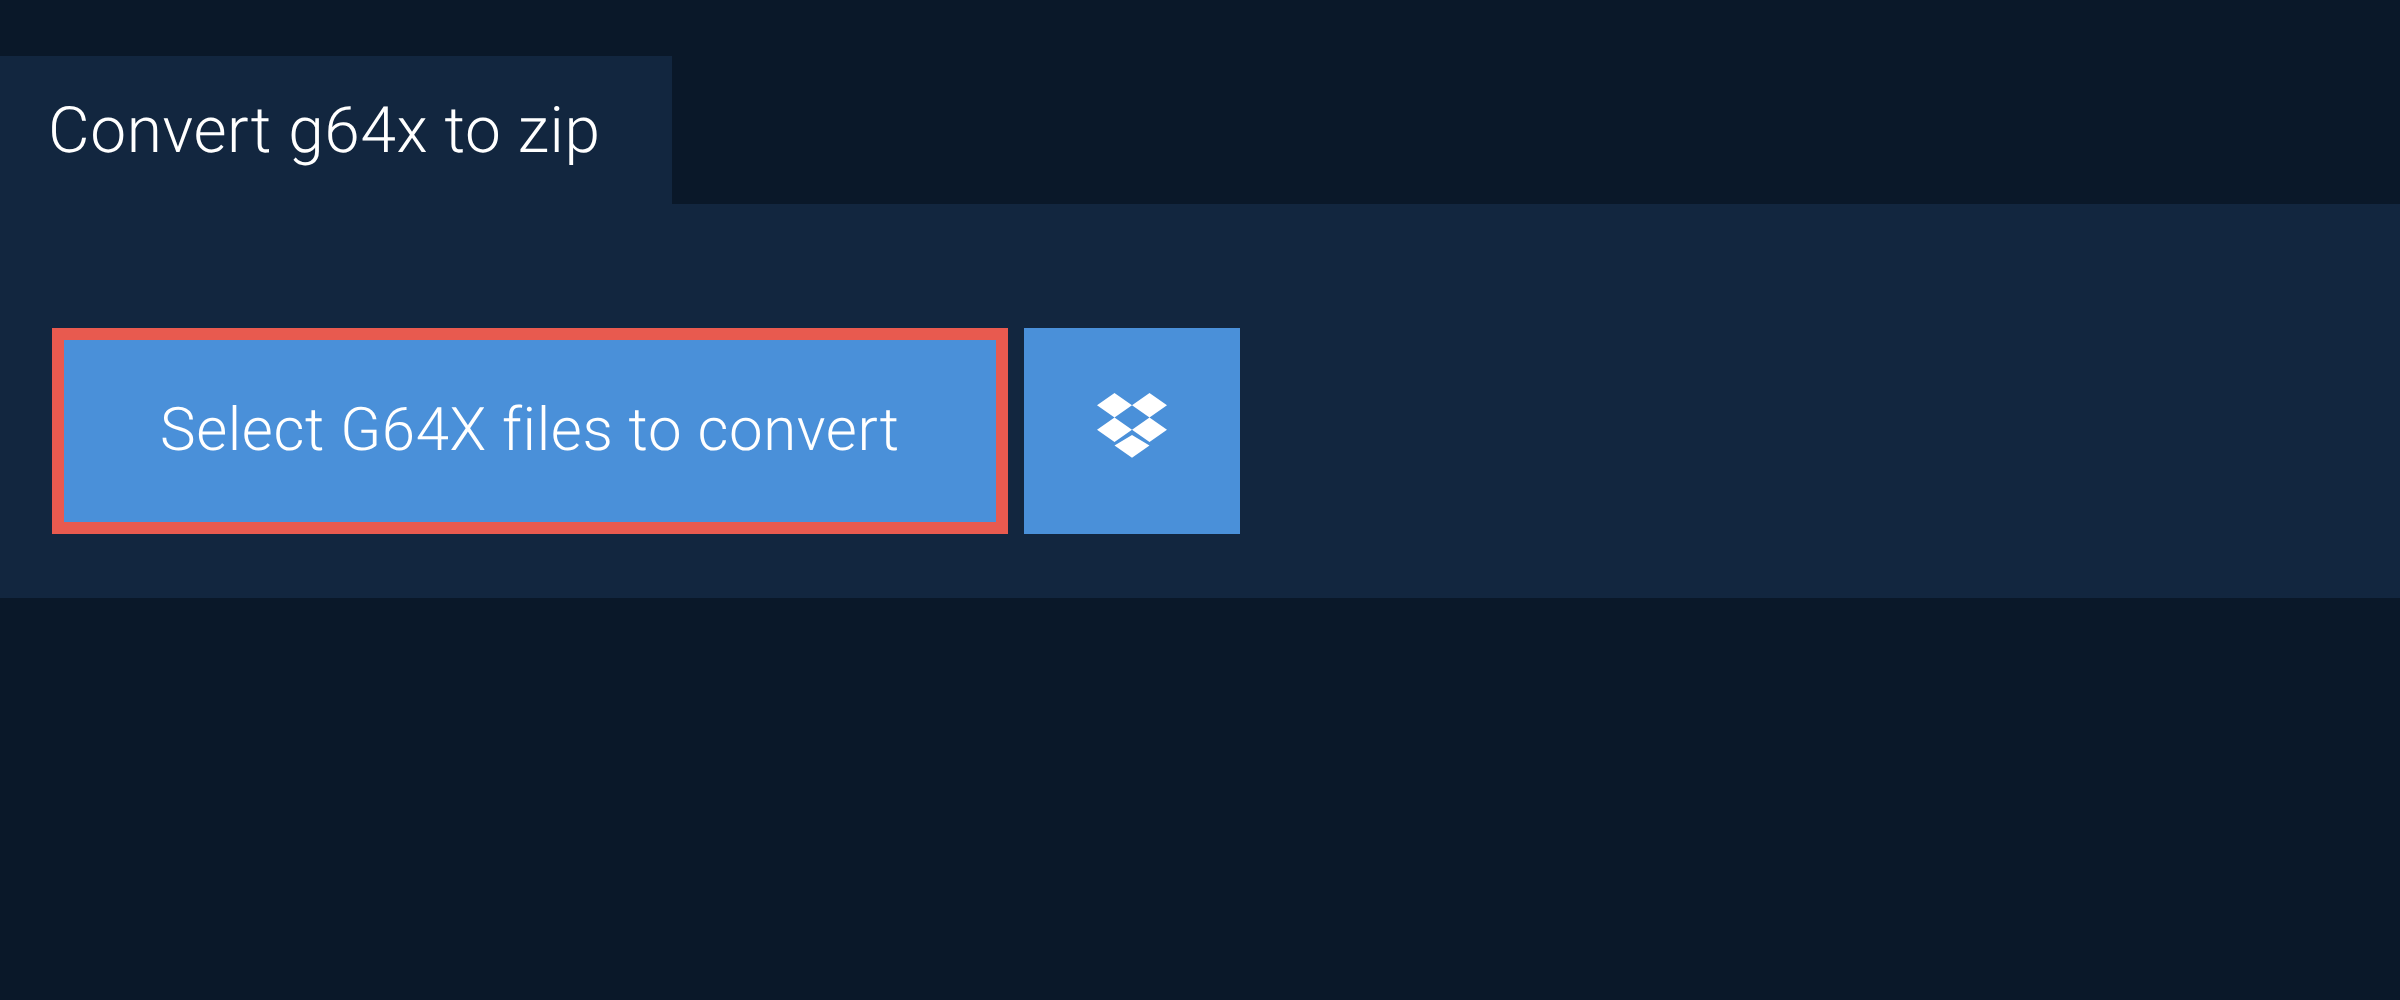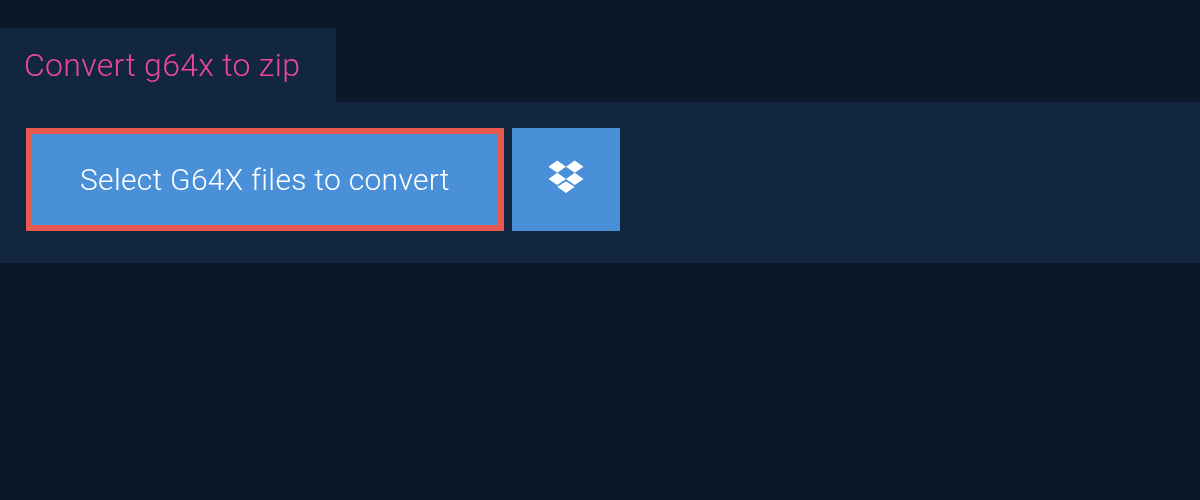--- a/index.html
+++ b/index.html
@@ -9,34 +9,35 @@
       background: #0a1829;
       font-family: -apple-system, BlinkMacSystemFont, "Segoe UI", Roboto, sans-serif;
       overflow: hidden;
     }
     .tab-strip {
       padding-top: 28px;
     }
     .tab {
       display: inline-block;
       background: #12263f;
-      color: #ec4899;
+      color: #ffffff;
       font-size: 32px;
       font-weight: 300;
       padding: 18px 36px 18px 24px;
       letter-spacing: 0.3px;
     }
     .panel {
       background: #12263f;
       padding: 26px 26px 32px 26px;
       width: 100%;
     }
     .button-row {
       display: inline-flex;
       align-items: stretch;
+      margin-top: 36px;
     }
     .select-btn {
       background: #4a90d9;
       border: 6px solid #e85a4f;
       color: #ffffff;
       font-size: 30px;
       font-weight: 300;
       padding: 28px 48px;
       cursor: pointer;
       letter-spacing: 0.3px;

